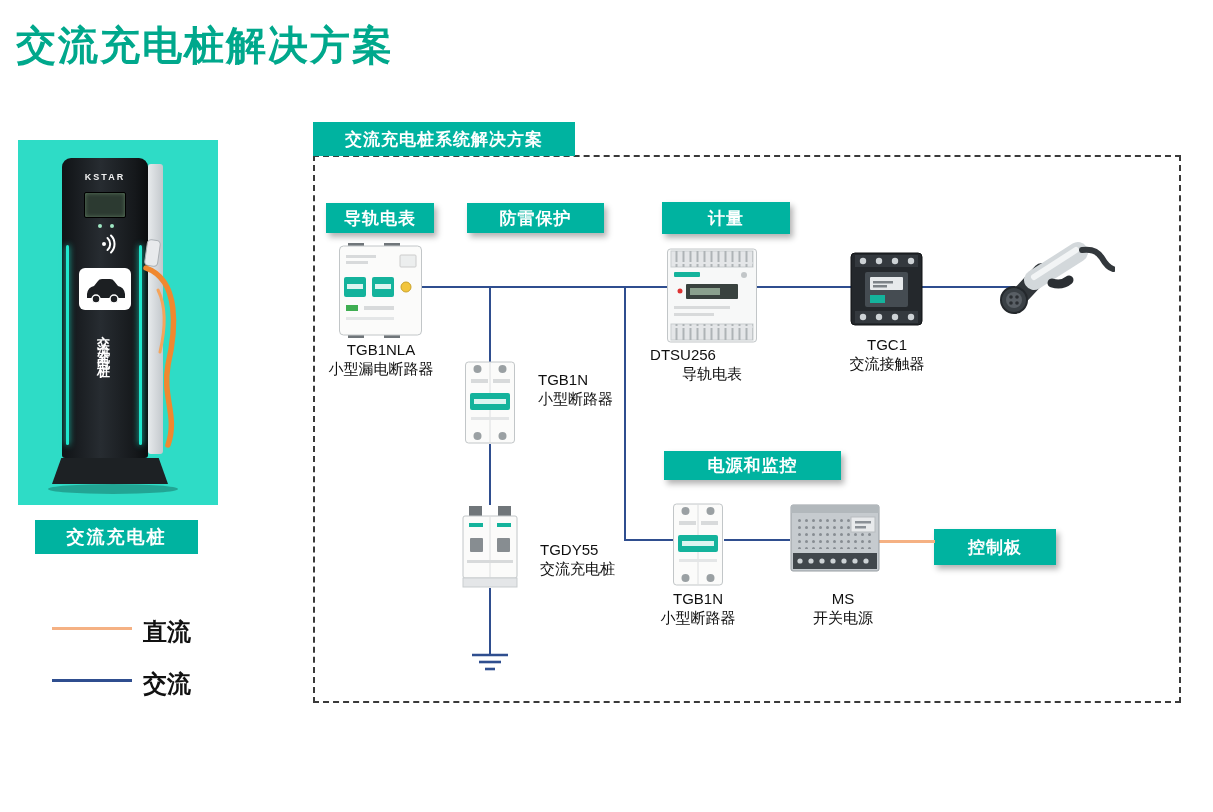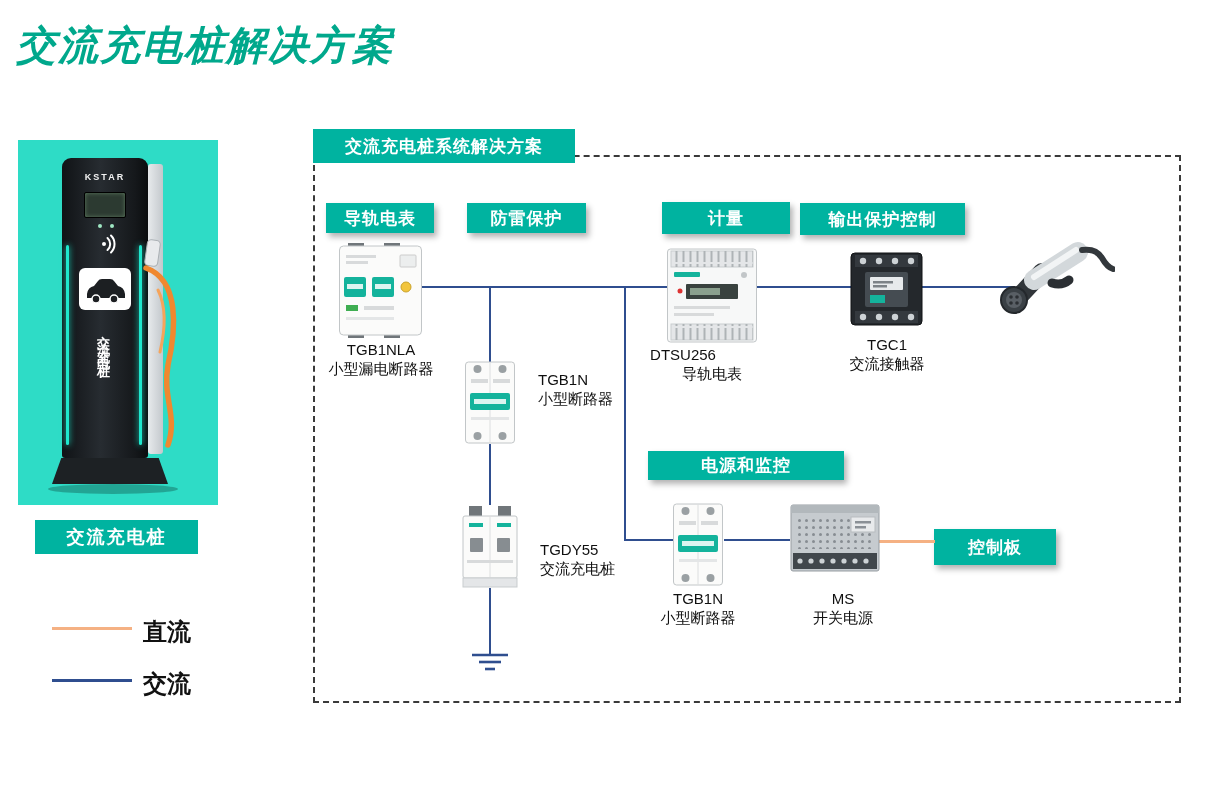--- a/index.html
+++ b/index.html
@@ -7,21 +7,21 @@
     --turquoise:#2EDCC6;
     --ac:#2F4E8F;
     --dc:#F5B183;
     --title:#00A88C;
   }
   *{box-sizing:border-box;margin:0;padding:0;}
   body{background:#fff;font-family:"Liberation Sans","DejaVu Sans",sans-serif;}
   .canvas{position:relative;width:1213px;height:812px;background:#fff;overflow:hidden;}
 
   .title{position:absolute;left:16px;top:18px;font-size:40px;font-weight:800;
-         color:var(--title);letter-spacing:2px;font-style:italic;}
+         color:var(--title);letter-spacing:2px;}
 
   
   .panel{position:absolute;left:18px;top:140px;width:200px;height:365px;
          background:var(--turquoise);overflow:hidden;padding-left:12px;}
   .pile-body{position:absolute;left:44px;top:18px;width:86px;height:300px;
          background:linear-gradient(90deg,#101316,#272c31 45%,#15181b 85%,#0b0d0f);
          border-radius:9px 9px 3px 3px;}
   .pile-holster{position:absolute;left:130px;top:24px;width:15px;height:290px;
          background:linear-gradient(90deg,#e7eaec,#c3c8cc);border-radius:3px;}
   .pile-brand{position:absolute;left:44px;top:32px;width:86px;text-align:center;
@@ -52,21 +52,21 @@
 
   
   .legend-line{position:absolute;left:52px;width:80px;height:3px;}
   .legend-line.dc{background:var(--dc);top:627px;}
   .legend-line.ac{background:var(--ac);top:679px;}
   .legend-label{position:absolute;left:143px;font-size:24px;font-weight:bold;color:#111;}
 
   
   .dashed-box{position:absolute;left:313px;top:155px;width:868px;height:548px;
          border:2px dashed #3a3a3a;}
-  .diagram-title{left:313px;top:122px;width:262px;height:34px;box-shadow:none;margin-top:7px;}
+  .diagram-title{left:313px;top:122px;width:262px;height:34px;box-shadow:none;}
 
   
   .wire{position:absolute;background:var(--ac);}
   .wire.dc{background:var(--dc);}
 
   
   .comp{position:absolute;}
   .comp svg{display:block;width:100%;height:100%;}
 
   
@@ -116,24 +116,23 @@
 
   <div class="legend-line dc"></div>
   <div class="legend-label" style="top:616px">直流</div>
   <div class="legend-line ac"></div>
   <div class="legend-label" style="top:668px">交流</div>
 
   <div class="dashed-box"></div>
   <div class="badge diagram-title">交流充电桩系统解决方案</div>
 
   <div class="badge" style="left:326px;top:203px;width:108px;height:30px">导轨电表</div>
-  <div class="badge" style="left:467px;top:203px;width:119px;height:30px">防雷保护</div>
+  <div class="badge" style="left:467px;top:203px;width:137px;height:30px">防雷保护</div>
   <div class="badge" style="left:662px;top:202px;width:128px;height:32px">计量</div>
-  <div class="badge" style="left:800px;top:203px;width:165px;height:32px">输出保护控制</div>
-  <div class="badge" style="left:648px;top:451px;width:196px;height:29px">电源和监控</div>
+  <div class="badge" style="left:664px;top:451px;width:177px;height:29px">电源和监控</div>
   <div class="badge" style="left:934px;top:529px;width:122px;height:36px">控制板</div>
 
   <div class="wire" style="left:418px;top:286px;width:597px;height:2px"></div>
   <div class="wire" style="left:489px;top:287px;width:2px;height:75px"></div>
   <div class="wire" style="left:489px;top:444px;width:2px;height:61px"></div>
   <div class="wire" style="left:489px;top:588px;width:2px;height:67px"></div>
   <div class="wire" style="left:624px;top:287px;width:2px;height:254px"></div>
   <div class="wire" style="left:624px;top:539px;width:50px;height:2px"></div>
   <div class="wire" style="left:724px;top:539px;width:66px;height:2px"></div>
   <div class="wire dc" style="left:879px;top:540px;width:56px;height:3px"></div>

